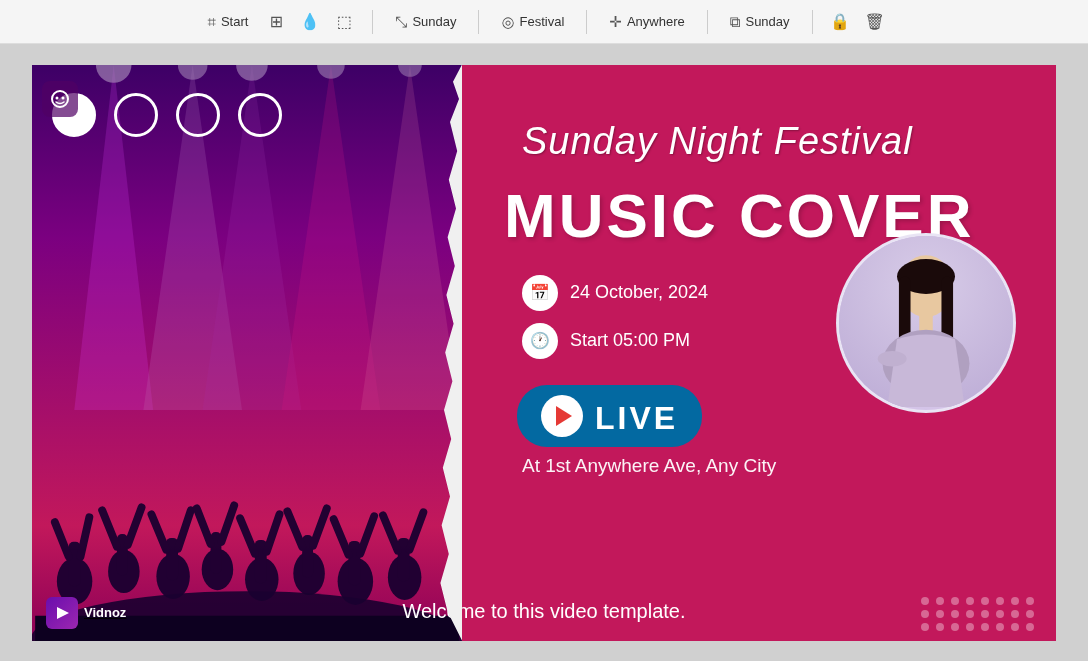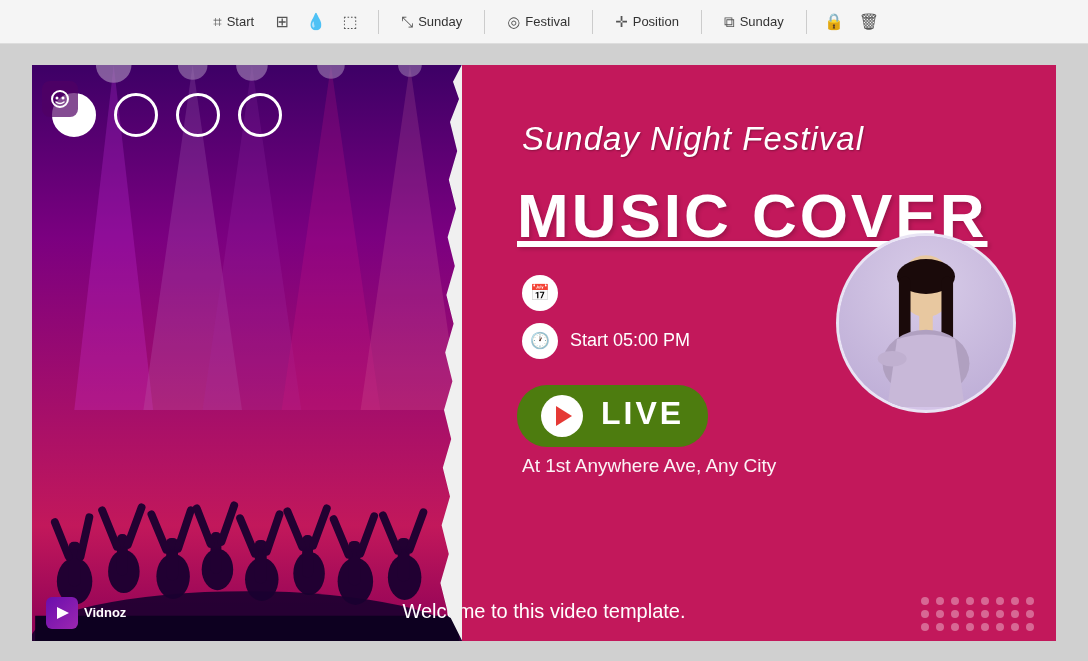--- a/index.html
+++ b/index.html
@@ -149,20 +149,21 @@
 
     
     #vidnoz-logo {
       position: absolute;
       bottom: 12px;
       left: 14px;
       display: flex;
       align-items: center;
       gap: 6px;
       z-index: 20;
+      text-decoration: underline;
     }
     .vidnoz-icon {
       width: 32px;
       height: 32px;
       background: linear-gradient(135deg, #6a0dad, #9c27b0);
       border-radius: 6px;
       display: flex;
       align-items: center;
       justify-content: center;
       color: white;
@@ -201,40 +202,39 @@
       height: 100%;
       background: #c2185b;
     }
 
     
     .festival-title {
       position: absolute;
       top: 55px;
       left: 60px;
       color: white;
-      font-size: 33px;
+      font-size: 38px;
       font-style: italic;
       font-family: 'Brush Script MT', cursive, Arial;
       font-weight: 300;
       letter-spacing: 1px;
       text-shadow: 1px 1px 2px rgba(0,0,0,0.3);
     }
 
     .music-cover-title {
       position: absolute;
       top: 115px;
-      left: 55px;
+      left: 42px;
       color: white;
       font-size: 62px;
       font-weight: 900;
       letter-spacing: 3px;
       text-transform: uppercase;
       font-family: 'Arial Black', Arial, sans-serif;
       text-shadow: 2px 2px 4px rgba(0,0,0,0.2);
-      text-decoration: underline;
     }
 
     
     .info-row {
       position: absolute;
       display: flex;
       align-items: center;
       gap: 12px;
       color: white;
       font-size: 18px;
@@ -260,25 +260,25 @@
       top: 258px;
       left: 60px;
     }
 
     
     #live-badge {
       position: absolute;
       top: 320px;
       left: 55px;
       display: flex;
-      align-items: flex-start;
-      background: #4d7c0f;
+      align-items: flex-end;
+      background: #0369a1;
       border-radius: 30px;
       padding: 10px 24px;
-      gap: 18px;
+      gap: 12px;
     }
     .live-play-circle {
       width: 42px;
       height: 42px;
       border-radius: 50%;
       background: white;
       display: flex;
       align-items: center;
       justify-content: center;
     }
@@ -395,21 +395,21 @@
       <span class="toolbar-icon">◎</span>
       <span>Festival</span>
     </button>
   </div>
 
   <div class="toolbar-divider"></div>
 
   <div class="toolbar-group">
     <button class="toolbar-btn">
       <span class="toolbar-icon">✛</span>
-      <span>Position</span>
+      <span>Anywhere</span>
     </button>
   </div>
 
   <div class="toolbar-divider"></div>
 
   <div class="toolbar-group">
     <button class="toolbar-btn">
       <span class="toolbar-icon">⧉</span>
       <span>Sunday</span>
     </button>
@@ -527,20 +527,21 @@
     <div id="right-panel">
 
       <div class="festival-title">Sunday Night Festival</div>
 
       <div class="music-cover-title">MUSIC COVER</div>
 
       <div class="info-row" id="date-row">
         <div class="info-icon-circle">
           <span>📅</span>
         </div>
+        <span>24 October, 2024</span>
       </div>
 
       <div class="info-row" id="time-row">
         <div class="info-icon-circle">
           <span>🕐</span>
         </div>
         <span>Start 05:00 PM</span>
       </div>
 
       <div id="live-badge">

